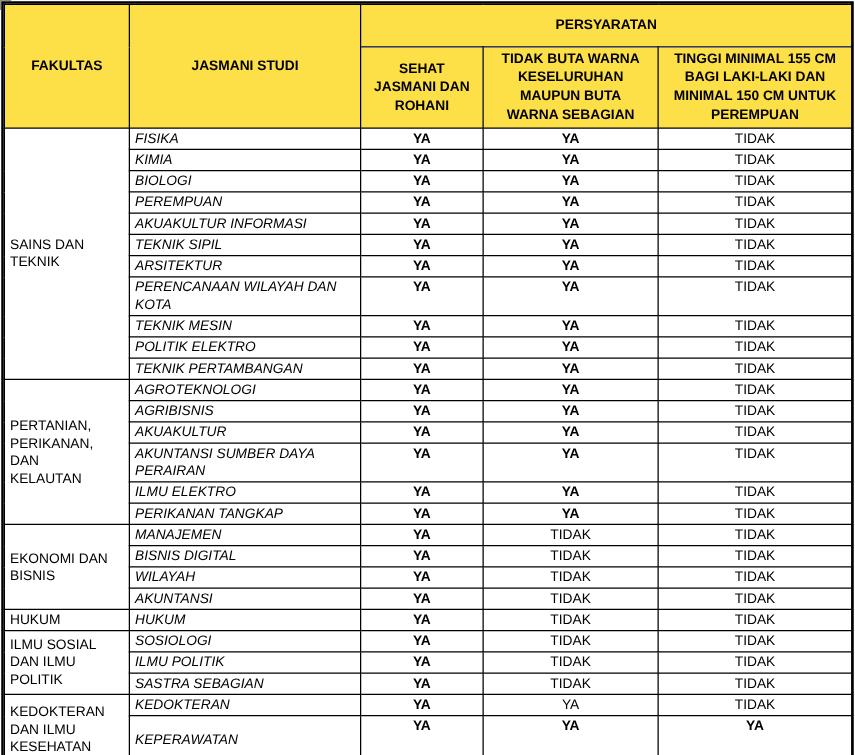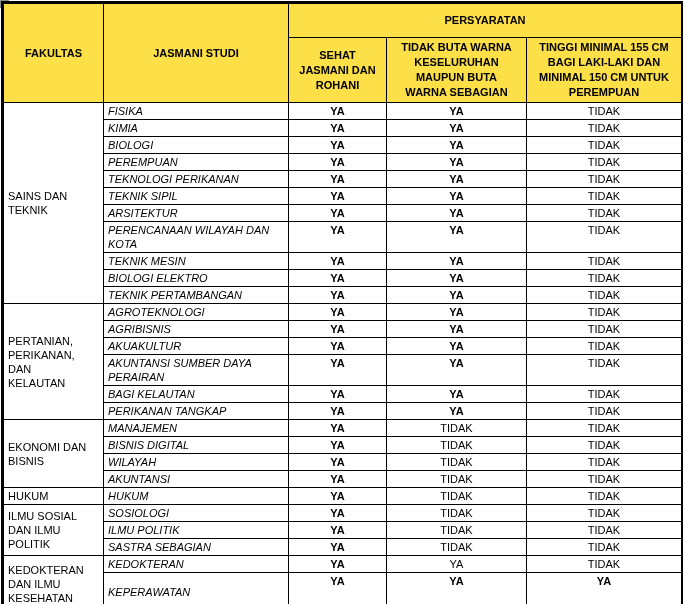--- a/index.html
+++ b/index.html
@@ -81,21 +81,21 @@
             <td class="val b">YA</td>
             <td class="val">TIDAK</td>
           </tr>
           <tr class="datarow">
             <td class="prog">PEREMPUAN</td>
             <td class="val b">YA</td>
             <td class="val b">YA</td>
             <td class="val">TIDAK</td>
           </tr>
           <tr class="datarow">
-            <td class="prog">TEKNOLOGI PERIKANAN</td>
+            <td class="prog">AKUAKULTUR INFORMASI</td>
             <td class="val b">YA</td>
             <td class="val b">YA</td>
             <td class="val">TIDAK</td>
           </tr>
           <tr class="datarow">
             <td class="prog">TEKNIK SIPIL</td>
             <td class="val b">YA</td>
             <td class="val b">YA</td>
             <td class="val">TIDAK</td>
           </tr>
@@ -112,21 +112,21 @@
             <td class="val b">YA</td>
             <td class="val">TIDAK</td>
           </tr>
           <tr class="datarow">
             <td class="prog">TEKNIK MESIN</td>
             <td class="val b">YA</td>
             <td class="val b">YA</td>
             <td class="val">TIDAK</td>
           </tr>
           <tr class="datarow">
-            <td class="prog">BIOLOGI ELEKTRO</td>
+            <td class="prog">POLITIK ELEKTRO</td>
             <td class="val b">YA</td>
             <td class="val b">YA</td>
             <td class="val">TIDAK</td>
           </tr>
           <tr class="datarow">
             <td class="prog">TEKNIK PERTAMBANGAN</td>
             <td class="val b">YA</td>
             <td class="val b">YA</td>
             <td class="val">TIDAK</td>
           </tr>
@@ -152,21 +152,21 @@
             <td class="val">TIDAK</td>
           </tr>
           <tr class="datarow">
             <td class="prog">AKUNTANSI SUMBER DAYA
 PERAIRAN</td>
             <td class="val b">YA</td>
             <td class="val b">YA</td>
             <td class="val">TIDAK</td>
           </tr>
           <tr class="datarow">
-            <td class="prog">BAGI KELAUTAN</td>
+            <td class="prog">ILMU ELEKTRO</td>
             <td class="val b">YA</td>
             <td class="val b">YA</td>
             <td class="val">TIDAK</td>
           </tr>
           <tr class="datarow">
             <td class="prog">PERIKANAN TANGKAP</td>
             <td class="val b">YA</td>
             <td class="val b">YA</td>
             <td class="val">TIDAK</td>
           </tr>

